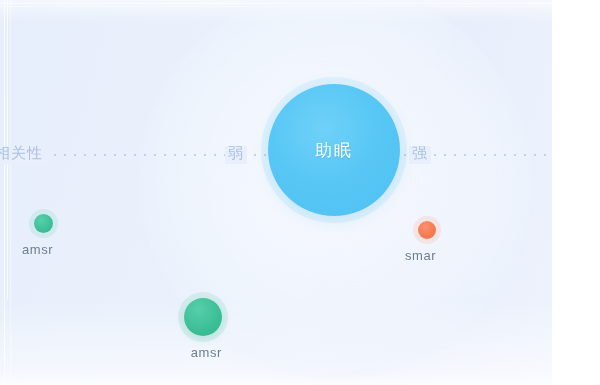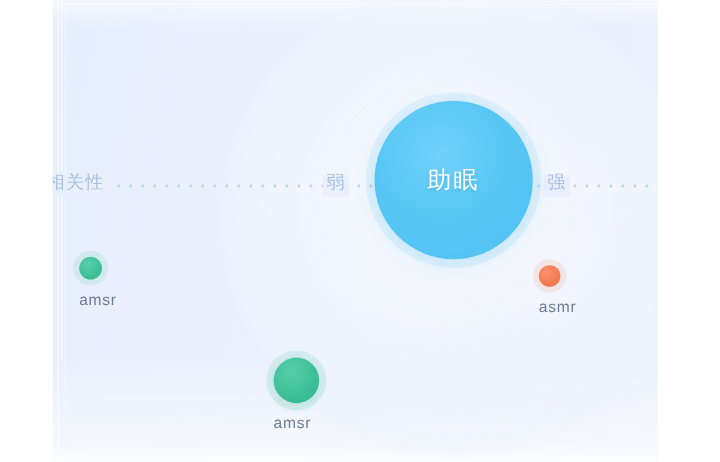--- a/index.html
+++ b/index.html
@@ -2,38 +2,37 @@
 <html><head>
 <meta charset="utf-8">
 <style>
   html, body {
     margin: 0;
     padding: 0;
     background: #ffffff;
   }
   #canvas {
     position: relative;
-    width: 504px;
+    width: 552px;
     height: 385px;
     overflow: hidden;
     font-family: "Liberation Sans", "DejaVu Sans", sans-serif;
     background:
       linear-gradient(180deg,
         rgba(255,255,255,0.55) 0%,
         rgba(255,255,255,0.0) 6%,
         rgba(255,255,255,0.0) 78%,
         rgba(255,255,255,0.55) 97%,
         rgba(255,255,255,0.85) 100%),
       linear-gradient(105deg,
         #e6eefb 0%,
         #e9f0fc 22%,
         #eaf1fc 48%,
         #e8eefb 72%,
         #eef3fd 100%);
-    margin-left: 44px;
   }
 
   
   .seam {
     position: absolute;
     top: 0;
     bottom: 0;
     width: 1px;
     background: rgba(255,255,255,0.75);
     pointer-events: none;
@@ -118,33 +117,33 @@
     height: 132px;
     border-radius: 50%;
     background: radial-gradient(circle at 42% 34%, #6fd1f8 0%, #58c7f5 46%, #4ec0f2 100%);
     box-shadow: 0 0 0 7px rgba(112,205,248,0.14),
                 0 4px 16px rgba(80,180,230,0.22);
     display: flex;
     align-items: center;
     justify-content: center;
   }
   .hub-label {
-    font-size: 20px;
+    font-size: 17px;
     color: #ffffff;
     letter-spacing: 2px;
     text-shadow: 0 1px 2px rgba(40,140,190,0.35);
     user-select: none;
   }
 
   
   .node {
     position: absolute;
     display: flex;
     flex-direction: column;
-    align-items: flex-start;
+    align-items: flex-end;
   }
   .node .dot {
     border-radius: 50%;
     display: block;
   }
   .node .node-label {
     margin-top: 9px;
     font-size: 13px;
     color: #6e7d92;
     letter-spacing: .6px;
@@ -206,21 +205,21 @@
     <span class="hub-label">助眠</span>
   </div>
 
   <div class="node amsr">
     <span class="dot"></span>
     <span class="node-label">amsr</span>
   </div>
 
   <div class="node smar">
     <span class="dot"></span>
-    <span class="node-label">asmr</span>
+    <span class="node-label">smar</span>
   </div>
 
   <div class="node asmr">
     <span class="dot"></span>
     <span class="node-label">amsr</span>
   </div>
 
 </div>
 
 </body></html>

